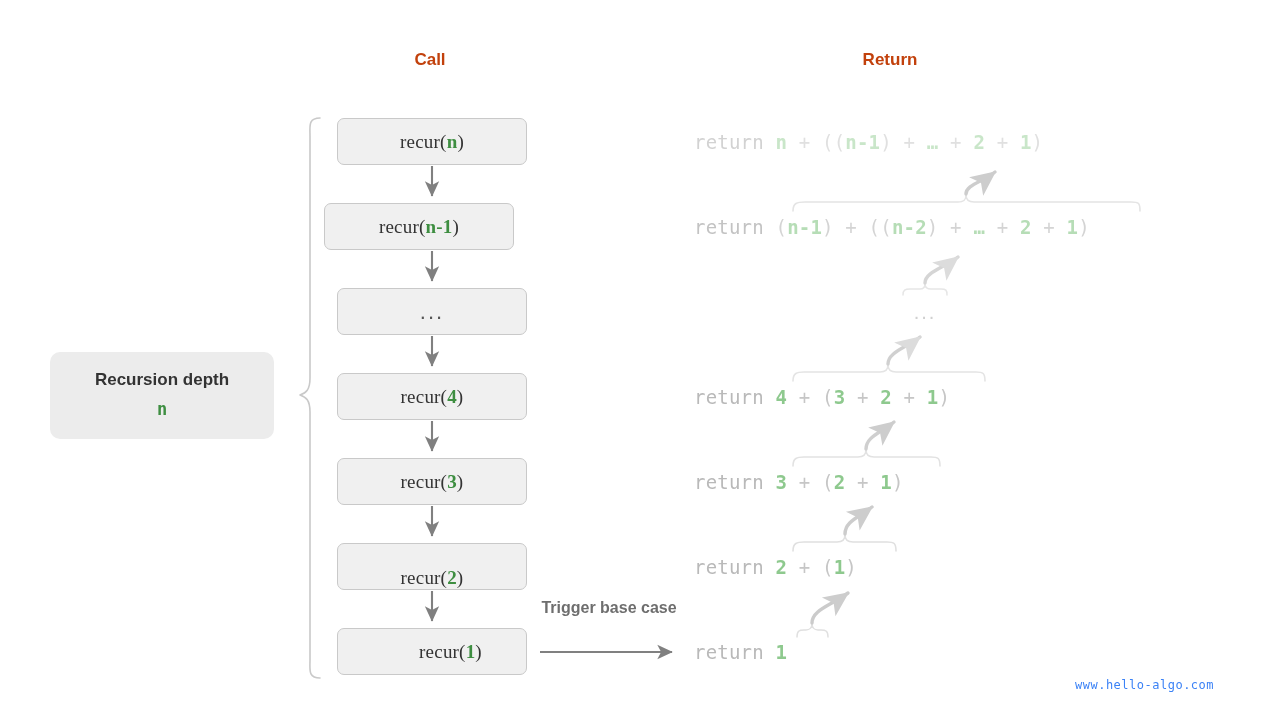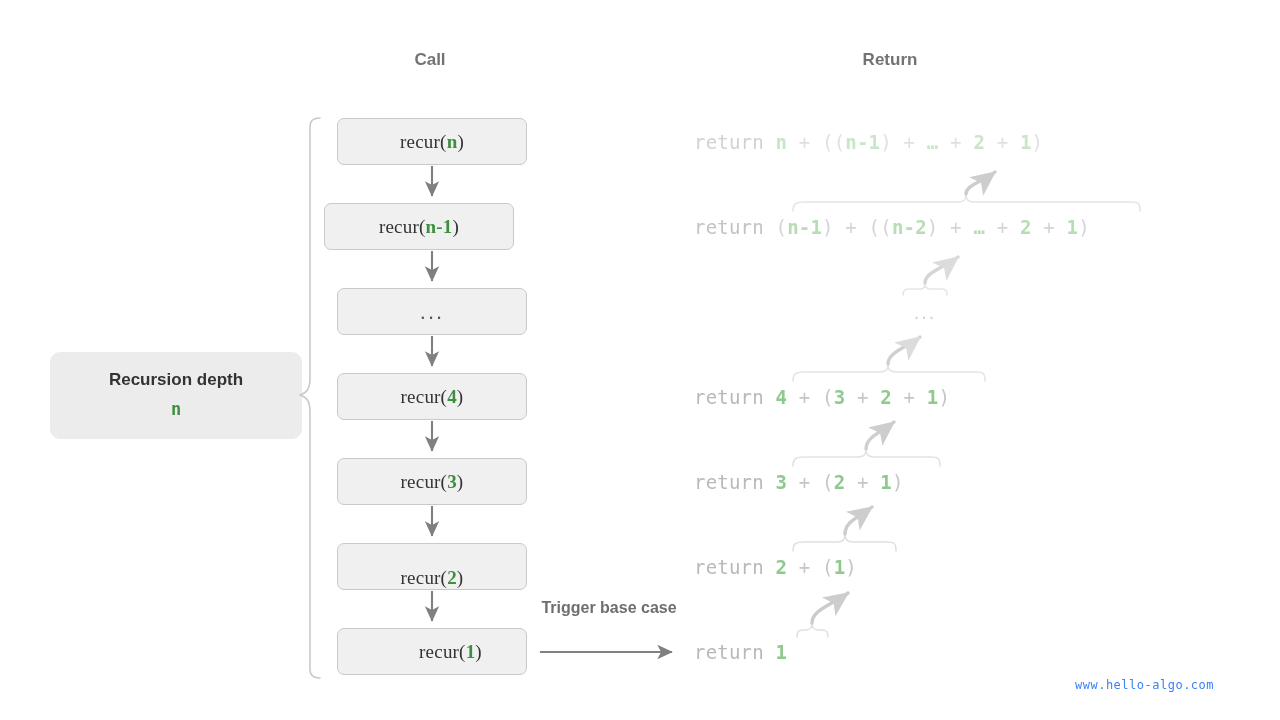--- a/index.html
+++ b/index.html
@@ -14,21 +14,21 @@
     background: #ffffff;
     overflow: hidden;
     font-family: "Liberation Sans", sans-serif;
   }
   
   .col-header {
     position: absolute;
     font-family: "Liberation Sans", sans-serif;
     font-size: 17px;
     font-weight: bold;
-    color: #737373;
+    color: #c2410c;
     text-align: center;
     white-space: nowrap;
     transform: translateX(-50%);
   }
   
   .call-box {
     position: absolute;
     width: 190px;
     height: 47px;
     box-sizing: border-box;
@@ -75,21 +75,21 @@
     font-family: "Liberation Sans", sans-serif;
     font-size: 20px;
     color: #d0d0d0;
     letter-spacing: 2px;
     transform: translate(-50%, -50%);
     white-space: nowrap;
   }
   
   .depth-label {
     position: absolute;
-    width: 252px;
+    width: 224px;
     box-sizing: border-box;
     background: #ececec;
     border-radius: 10px;
     padding: 18px 10px 20px 10px;
     text-align: center;
   }
   .depth-label .t1 {
     display: block;
     font-family: "Liberation Sans", sans-serif;
     font-size: 17px;

